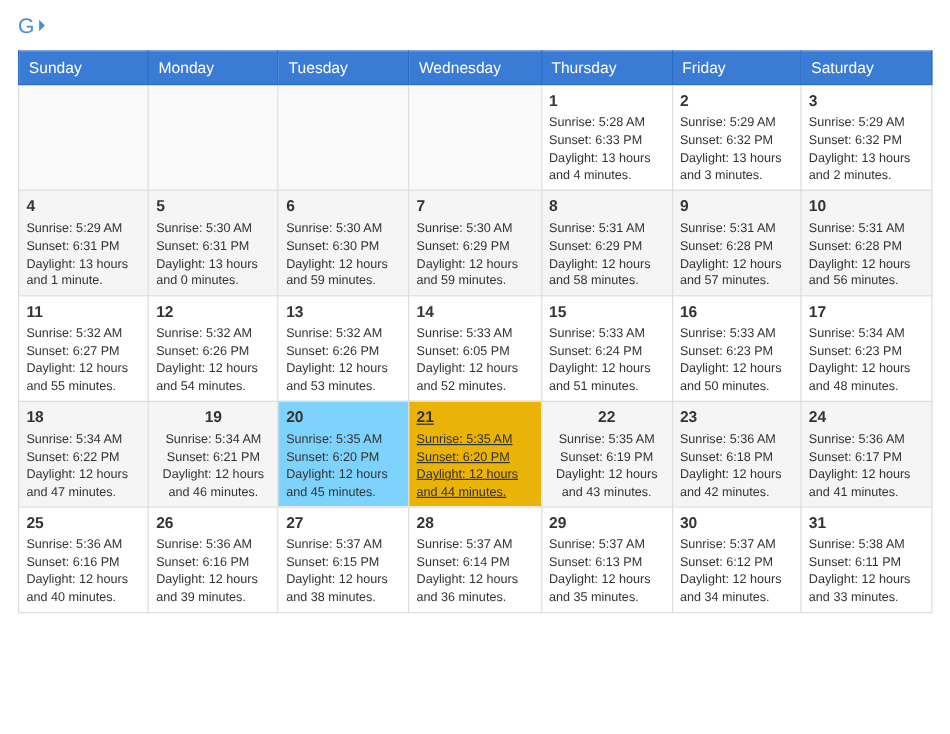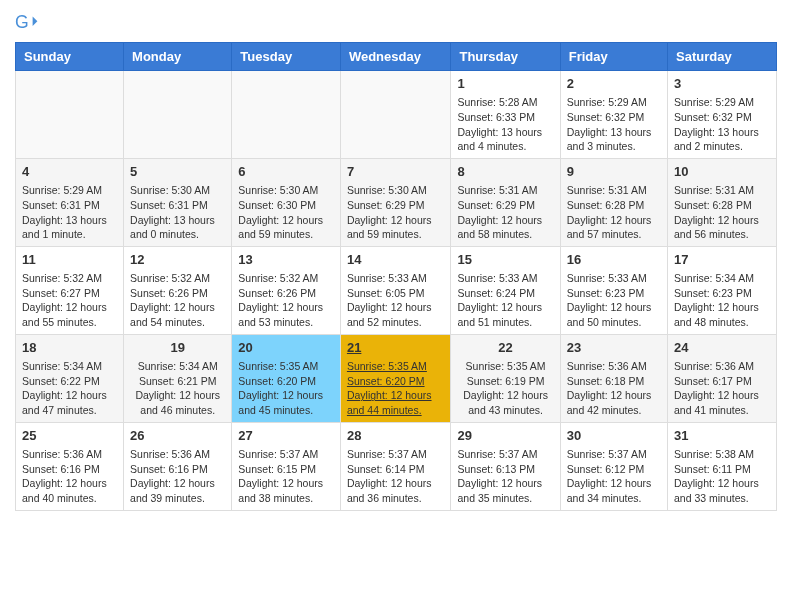--- a/index.html
+++ b/index.html
@@ -43,21 +43,21 @@
       width: 100%;
       border-collapse: collapse;
       border: 1px solid #ccc;
     }
     .calendar th {
       background-color: #3a7bd5;
       color: white;
       text-align: left;
       padding: 6px 8px;
       font-size: 13px;
-      font-weight: bold;
+      font-weight: normal;
       border: 1px solid #2a6bc5;
     }
     .calendar td {
       vertical-align: top;
       padding: 4px 6px;
       border: 1px solid #ddd;
       width: 113px;
       min-height: 80px;
       background: #fff;
       font-size: 10.5px;

